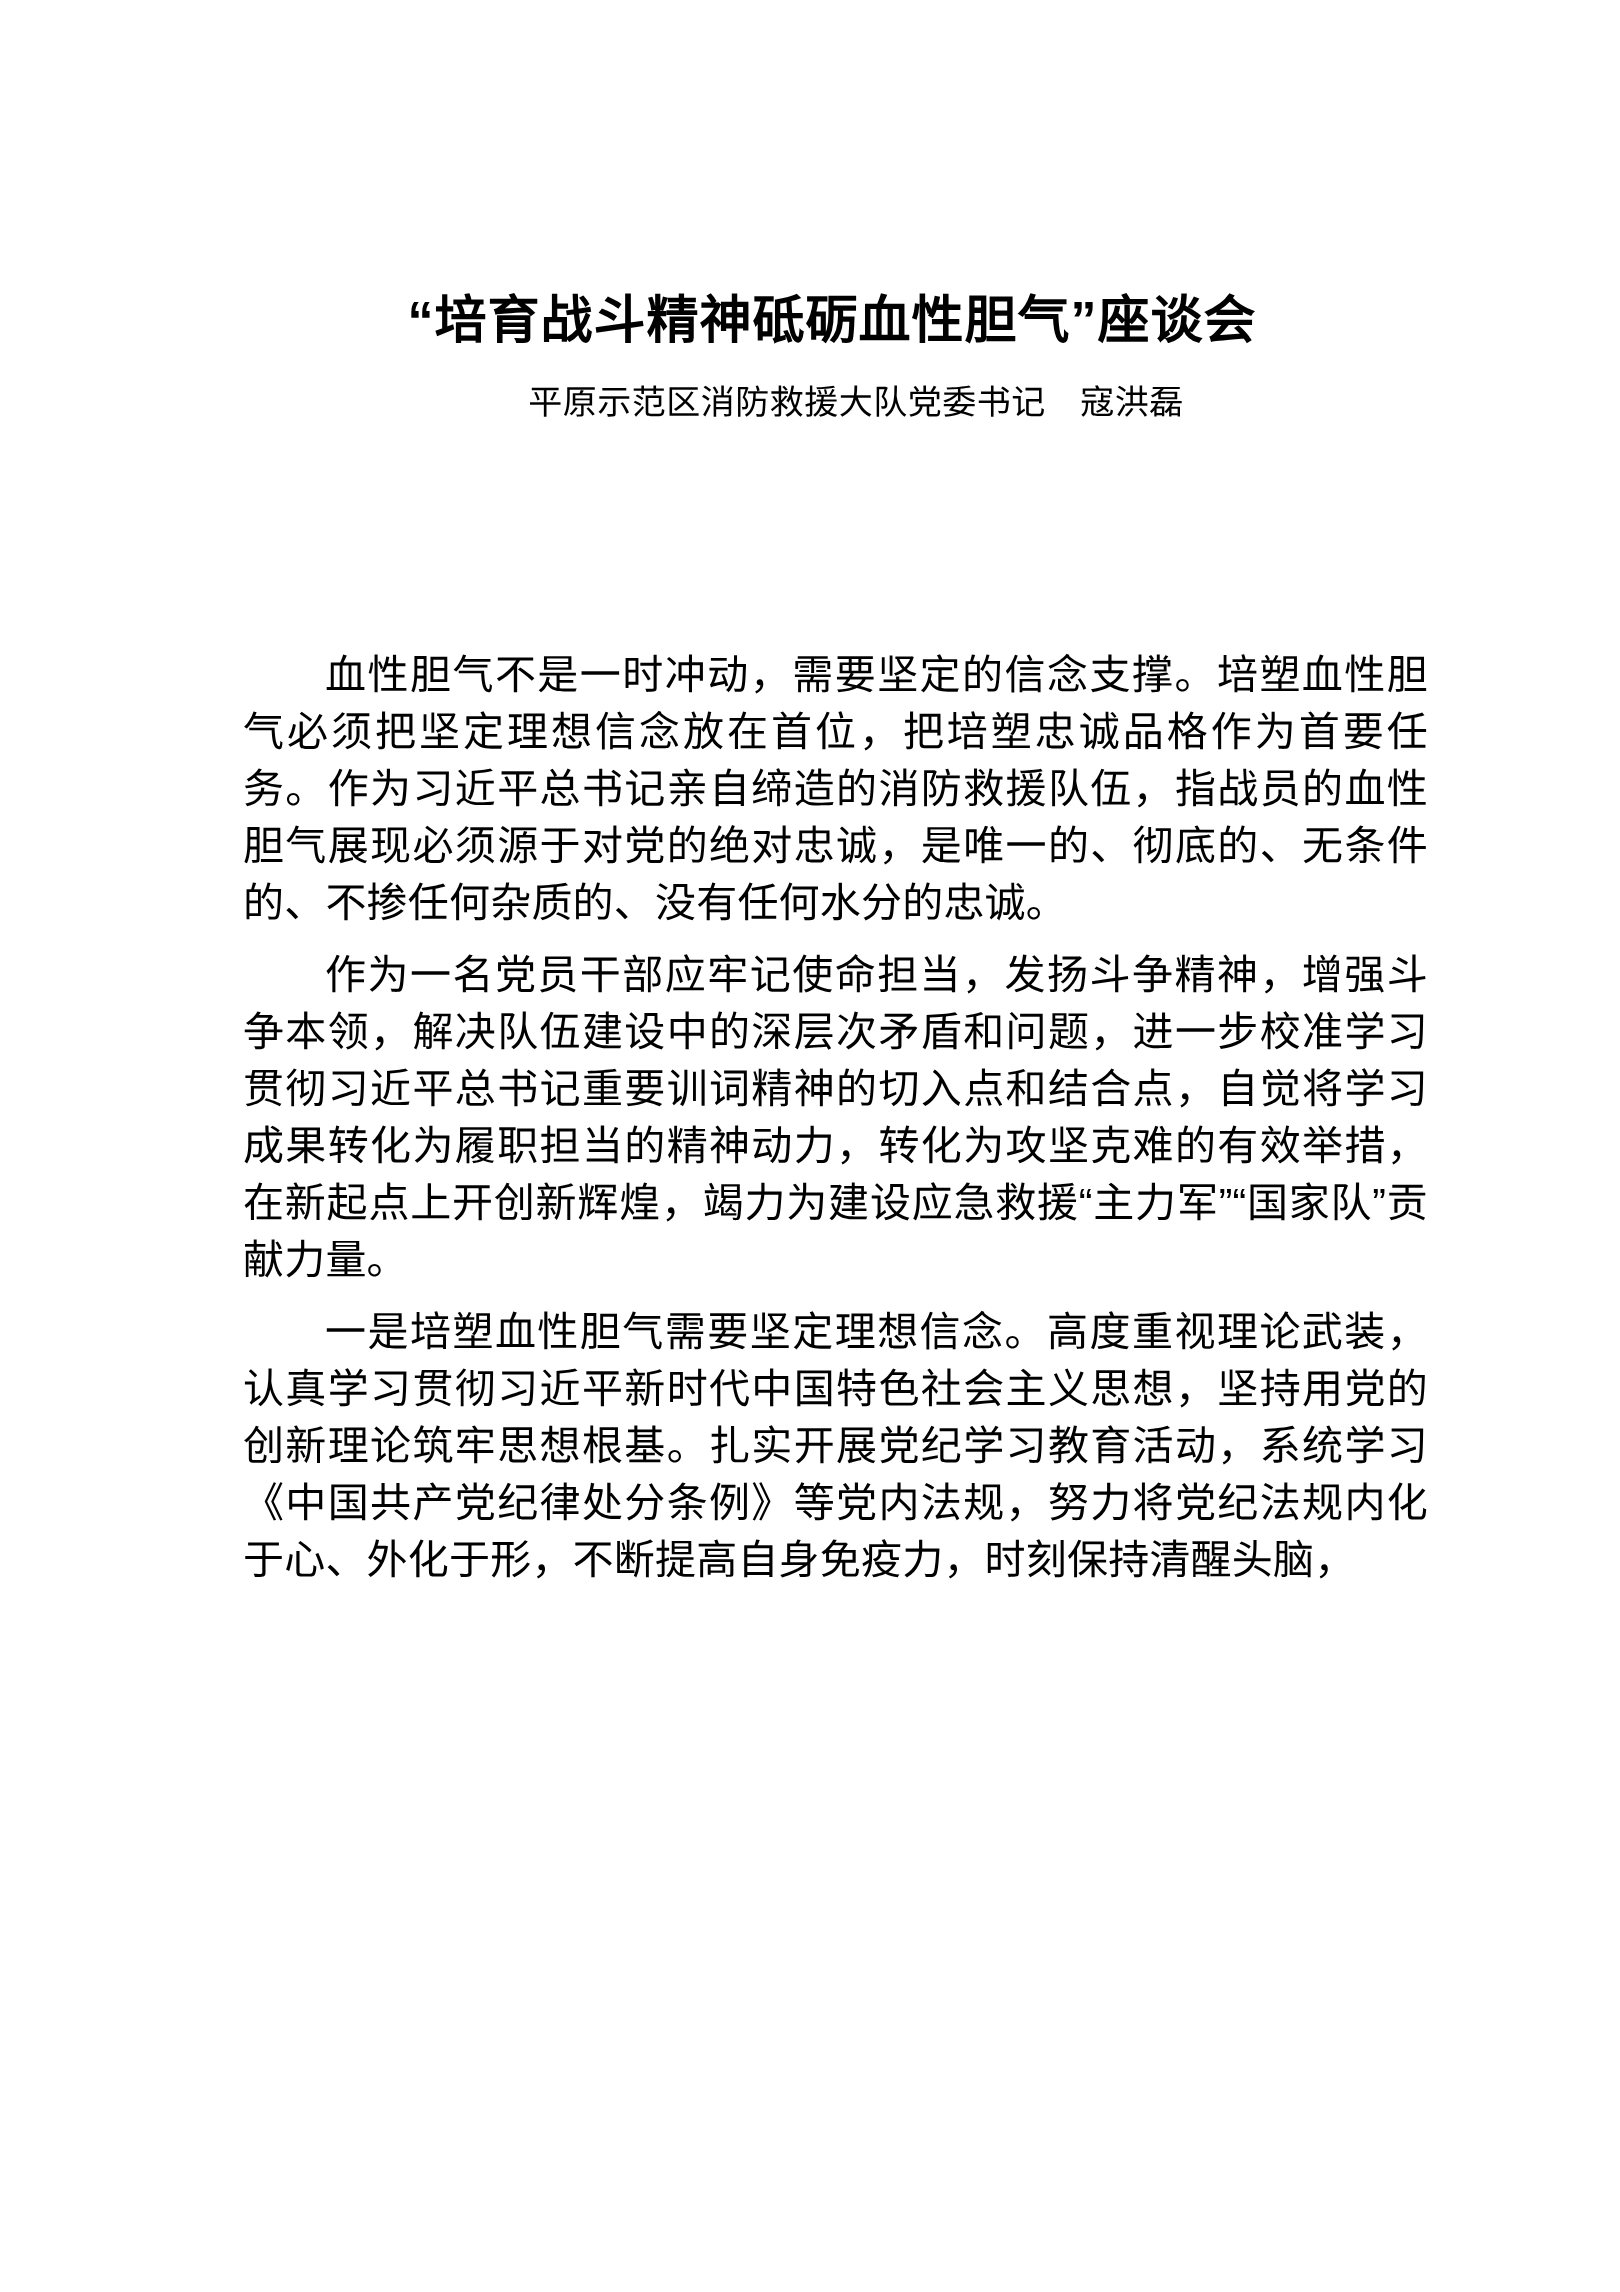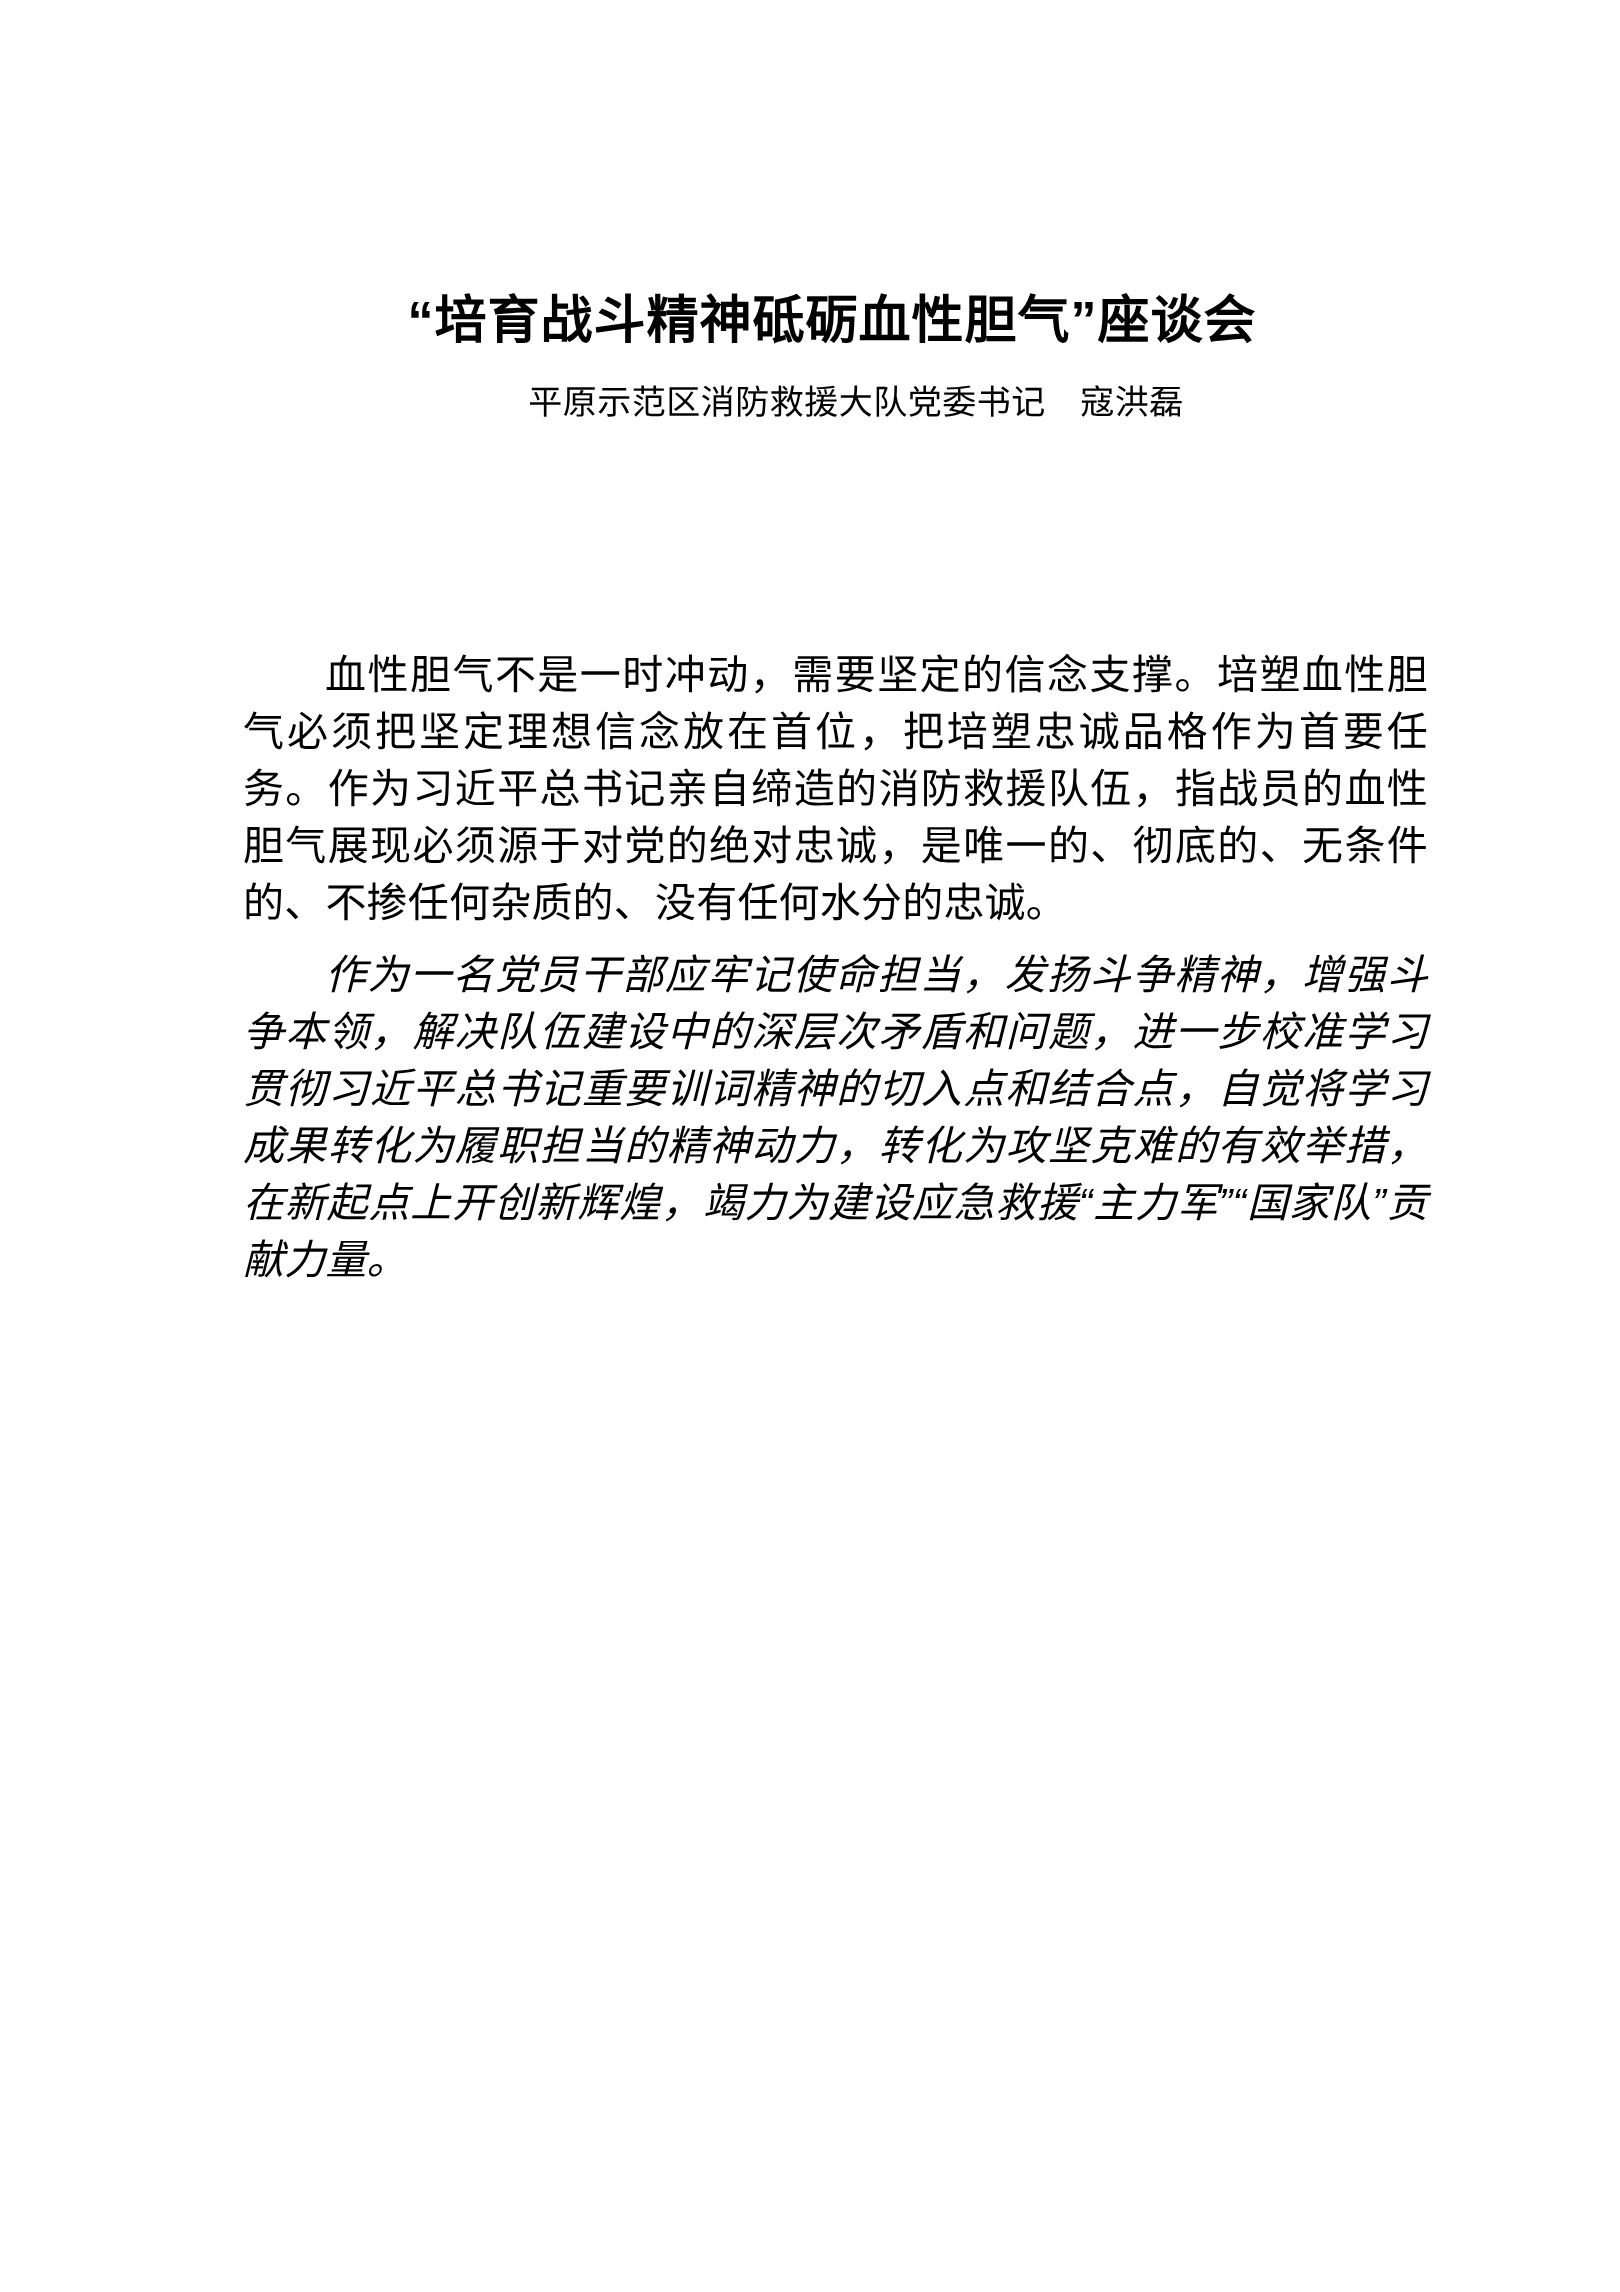--- a/index.html
+++ b/index.html
@@ -67,32 +67,32 @@
     text-align-last: left;
     text-justify: inter-ideograph;
     text-indent: 2em;
     margin: 15px;
     letter-spacing: 0.2px;
     word-break: break-all;
   }
 
   .para + .para {
     margin-top: 0;
-    font-style: italic;
   }
 </style>
 </head>
 <body>
 
 <div class="page">
 
   <div class="title-block">
     <div class="doc-title-line">“培育战斗精神砥砺血性胆气”座谈会</div>
     <div class="doc-subtitle">平原示范区消防救援大队党委书记　寇洪磊</div>
   </div>
 
   <div class="body-block">
     <p class="para">血性胆气不是一时冲动，需要坚定的信念支撑。培塑血性胆气必须把坚定理想信念放在首位，把培塑忠诚品格作为首要任务。作为习近平总书记亲自缔造的消防救援队伍，指战员的血性胆气展现必须源于对党的绝对忠诚，是唯一的、彻底的、无条件的、不掺任何杂质的、没有任何水分的忠诚。</p>
     <p class="para">作为一名党员干部应牢记使命担当，发扬斗争精神，增强斗争本领，解决队伍建设中的深层次矛盾和问题，进一步校准学习贯彻习近平总书记重要训词精神的切入点和结合点，自觉将学习成果转化为履职担当的精神动力，转化为攻坚克难的有效举措，在新起点上开创新辉煌，竭力为建设应急救援“主力军”“国家队”贡献力量。</p>
+    <p class="para">一是培塑血性胆气需要坚定理想信念。高度重视理论武装，认真学习贯彻习近平新时代中国特色社会主义思想，坚持用党的创新理论筑牢思想根基。扎实开展党纪学习教育活动，系统学习《中国共产党纪律处分条例》等党内法规，努力将党纪法规内化于心、外化于形，不断提高自身免疫力，时刻保持清醒头脑，</p>
   </div>
 
 </div>
 
 
 </body></html>

